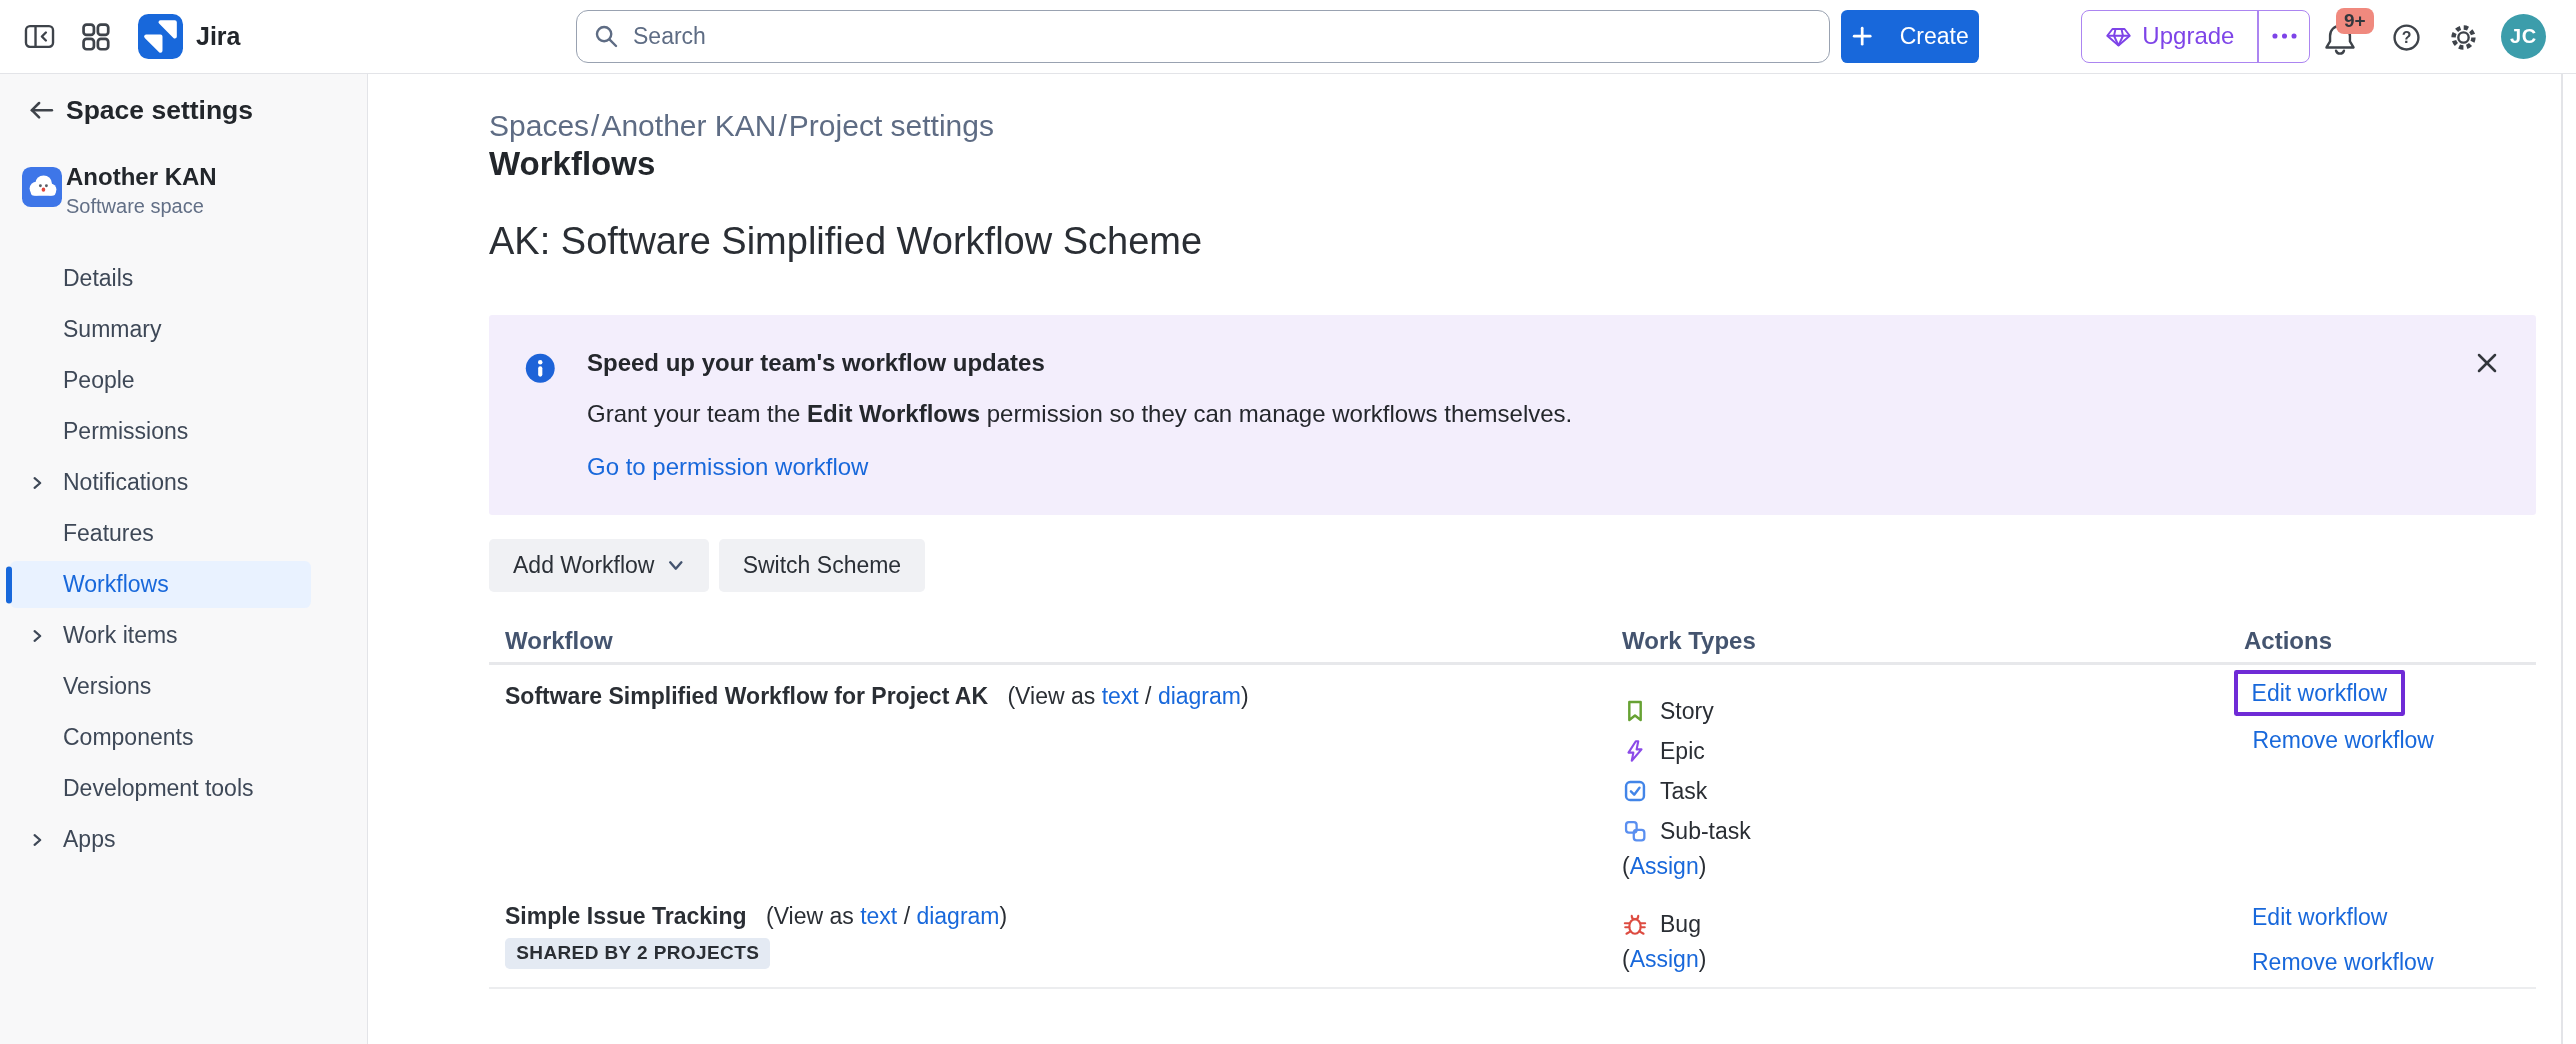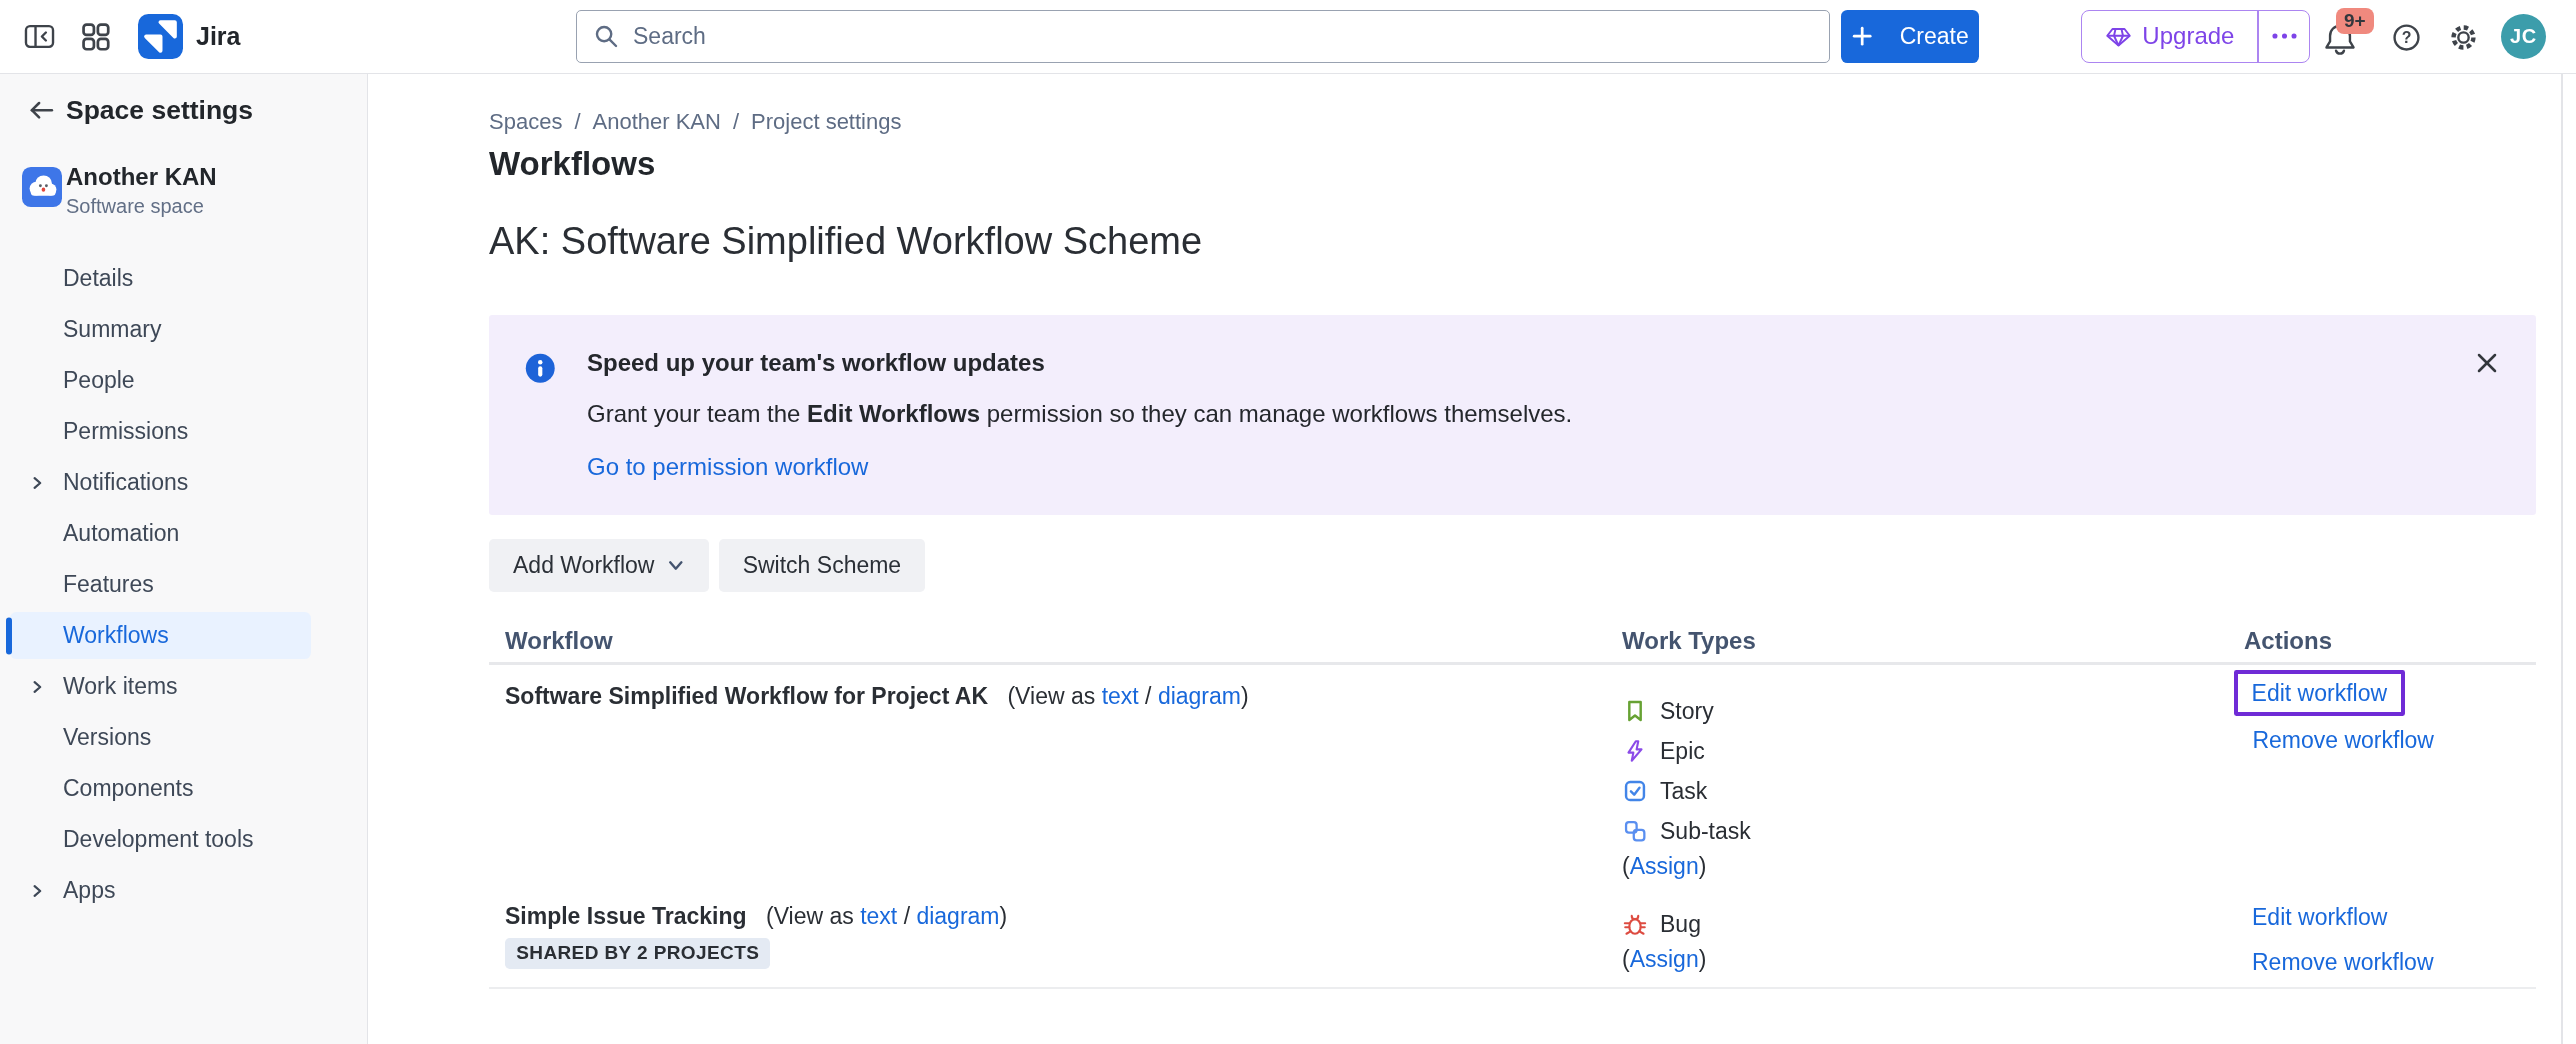--- a/index.html
+++ b/index.html
@@ -7,21 +7,21 @@
   body { font-family:"Liberation Sans", sans-serif; background:#fff; color:#2A2E34; overflow:hidden; }
   .page { position:relative; width:2576px; height:1045px; background:#fff; }
 
   
   .topbar { position:absolute; top:0; left:0; width:2576px; height:74px; background:#fff; border-bottom:1.6px solid #E3E4E8; z-index:5; }
   .icon-btn { position:absolute; display:flex; align-items:center; justify-content:center; background:none; border:none; cursor:pointer; }
   .collapse-btn { left:21px; top:17.6px; width:37px; height:37px; }
   .grid-btn { left:77px; top:17.6px; width:37px; height:37px; }
   .jira-logo { position:absolute; left:138px; top:13.6px; width:45px; height:45px; background:#1868DB; border-radius:10.4px; display:flex; align-items:center; justify-content:center; }
   .app-name { position:absolute; left:196px; top:0; height:72px; line-height:72px; font-size:25px; font-weight:700; color:#22262B; }
-  .search-wrap { position:absolute; left:576px; top:9.6px; width:1254px; height:53px; border:1.6px solid #99A2B1; border-radius:5px; background:#fff; display:flex; align-items:center; padding:0 16px; }
+  .search-wrap { position:absolute; left:576px; top:9.6px; width:1254px; height:53px; border:1.6px solid #99A2B1; border-radius:12px; background:#fff; display:flex; align-items:center; padding:0 16px; }
   .search-wrap input { flex:1; border:none; outline:none; font-family:"Liberation Sans", sans-serif; font-size:23px; color:#2A2E34; margin-left:13px; background:transparent; }
   .search-wrap input::placeholder { color:#5E6C84; }
   .create-btn { position:absolute; left:1841px; top:9.6px; width:138px; height:53px; background:#1868DB; border:none; border-radius:6.4px; color:#fff; font-size:23px; font-weight:500; font-family:"Liberation Sans", sans-serif; display:flex; align-items:center; justify-content:center; gap:26px; cursor:pointer; }
   .upgrade-group { position:absolute; left:2081px; top:9.6px; width:229px; height:53px; border:1.6px solid #AC85F1; border-radius:8px; display:flex; align-items:stretch; color:#7E44E8; background:#fff; }
   .upgrade-main { flex:1; display:flex; align-items:center; justify-content:center; gap:10.4px; font-size:24px; font-weight:500; cursor:pointer; }
   .upgrade-divider { width:1.6px; background:#AC85F1; }
   .upgrade-more { width:50px; display:flex; align-items:center; justify-content:center; cursor:pointer; }
   .bell-wrap { position:absolute; left:2323px; top:16px; width:56px; height:48px; }
   .bell-icon { position:absolute; left:0; top:6.4px; cursor:pointer; }
   .notif-badge { position:absolute; left:13px; top:-8px; background:#F0897E; color:#33373D; font-size:19px; font-weight:700; padding:1.6px 8px 2.4px; border-radius:8px; line-height:22.4px; }
@@ -42,21 +42,21 @@
   .menu-item { position:relative; height:51px; display:flex; align-items:center; cursor:pointer; }
   .menu-item .label { position:absolute; left:63px; font-size:23px; color:#3E4857; }
   .menu-item .chev { position:absolute; left:29px; top:50%; transform:translateY(-50%); display:flex; }
   .menu-item.active .active-bg { position:absolute; left:9.6px; right:56px; top:2.4px; bottom:2.4px; background:#E9F2FF; border-radius:6.4px; }
   .menu-item.active .label { color:#1868DB; font-weight:500; z-index:1; }
   .menu-item.active .indicator { position:absolute; left:6.4px; top:50%; transform:translateY(-50%); width:5.6px; height:37px; background:#1868DB; border-radius:3.2px; }
 
   
   .main { position:absolute; top:74px; left:453px; width:2109px; bottom:0; background:#fff; }
   .right-edge { position:absolute; top:74px; left:2561px; width:1.6px; bottom:0; background:#E3E4E8; }
-  .breadcrumb { position:absolute; left:36px; top:35px; font-size:22px; color:#5E6C84; display:flex; gap:12px; }
+  .breadcrumb { position:absolute; left:36px; top:35px; font-size:30px; color:#5E6C84; display:flex; gap:2px; }
   .breadcrumb .crumb { cursor:pointer; }
   .page-title { position:absolute; left:36px; top:71px; font-size:33px; font-weight:700; color:#22262B; }
   .scheme-title { position:absolute; left:36px; top:146px; font-size:38px; font-weight:400; color:#2A2E34; }
 
   .banner { position:absolute; left:36px; top:241px; width:2047px; height:200px; background:#F3EEFC; border-radius:3.2px; }
   .banner-icon { position:absolute; left:36px; top:38px; }
   .banner-title { position:absolute; left:98px; top:34px; font-size:24px; font-weight:700; color:#24272C; }
   .banner-body { position:absolute; left:98px; top:85px; font-size:24px; color:#24272C; }
   .banner-link { position:absolute; left:98px; top:138px; font-size:24px; color:#1868DB; cursor:pointer; }
   .banner-close { position:absolute; right:32px; top:30.5px; width:35px; height:35px; display:flex; align-items:center; justify-content:center; background:none; border:none; cursor:pointer; }
@@ -238,23 +238,20 @@
         </div>
       <div class="menu-item">
         <span class="chev">
             <svg width="16" height="17.6" viewBox="0 0 20 22" fill="none" stroke="#3E4857" stroke-width="2.8" stroke-linecap="round" stroke-linejoin="round">
               <polyline points="7,5 14,11 7,17"></polyline>
             </svg>
           </span>
         <span class="label">Notifications</span>
       </div>
       <div class="menu-item">
-          <span class="label">Automation</span>
-        </div>
-      <div class="menu-item">
           <span class="label">Features</span>
         </div>
       <div class="menu-item active">
         <span class="active-bg"></span>
         <span class="indicator"></span>
         <span class="label">Workflows</span>
       </div>
       <div class="menu-item">
         <span class="chev">
             <svg width="16" height="17.6" viewBox="0 0 20 22" fill="none" stroke="#3E4857" stroke-width="2.8" stroke-linecap="round" stroke-linejoin="round">

